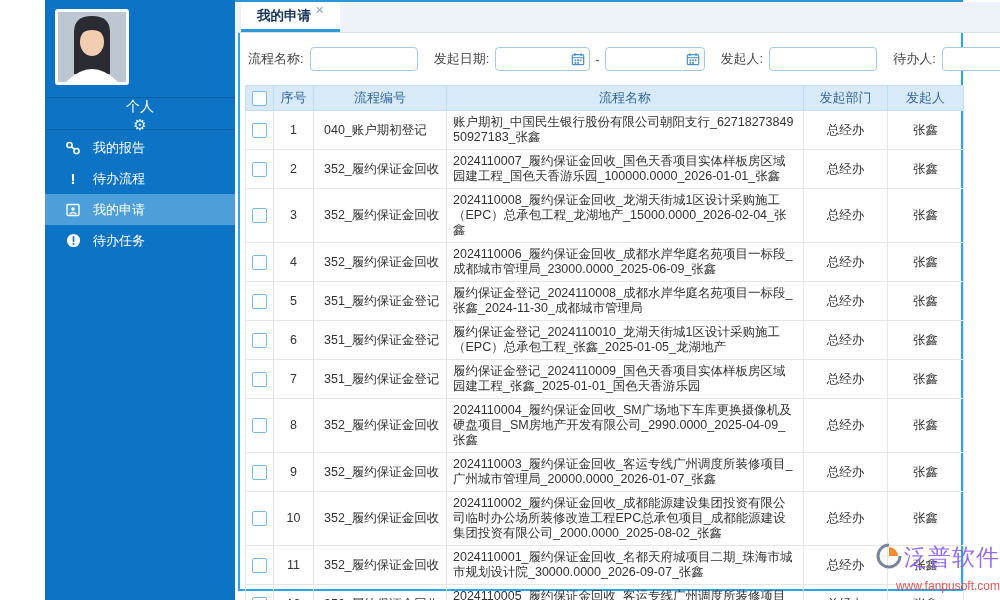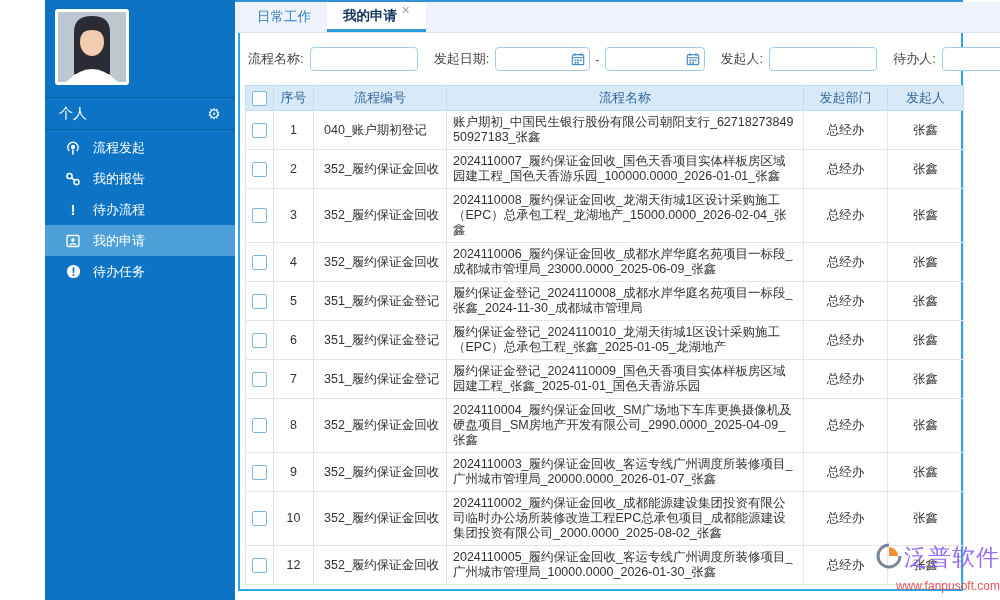--- a/index.html
+++ b/index.html
@@ -7,21 +7,21 @@
     width:1000px;height:600px;overflow:hidden;background:#ffffff;
     font-family:"Liberation Sans","DejaVu Sans",sans-serif;
     position:relative;font-size:13px;color:#333;
   }
   
   .sidebar{position:absolute;left:45px;top:0;width:190px;height:600px;background:#0d74c5;}
   .profile{position:relative;height:97px;border-bottom:1px solid rgba(0,0,0,.18);}
   .photo{position:absolute;left:10px;top:9px;width:74px;height:76px;background:#fff;border:3px solid #fff;border-radius:3px;box-sizing:border-box;overflow:hidden;}
   .pinfo{position:absolute;left:96px;top:12px;color:#fff;font-size:13px;line-height:25px;white-space:nowrap;}
   .pinfo .row{display:block;}
-  .section-head{height:31px;display:flex;align-items:center;padding:0 14px;color:#fff;font-size:14px;border-bottom:1px solid rgba(0,0,0,.18);}
+  .section-head{height:31px;display:flex;align-items:center;padding:0 14px;color:#fff;font-size:14px;border-bottom:1px solid rgba(0,0,0,.18);flex-direction:column;}
   .section-head .sp{flex:1;}
   .gear{color:#e9f3fb;font-size:15px;cursor:pointer;}
   .menu{padding-top:2px;}
   .mi{height:31px;display:flex;align-items:center;padding:0 12px 0 16px;color:#fff;font-size:13px;cursor:pointer;}
   .mi.sel{background:#4c9fd8;}
   .mi .ic{width:24px;display:inline-flex;justify-content:center;margin-right:8px;flex:0 0 24px;}
   .mi .lbl{flex:1;}
   .mi .chev{font-size:9px;color:#fff;}
   .excl{font-weight:bold;font-size:15px;color:#fff;line-height:14px;}
   
@@ -79,30 +79,20 @@
   <div class="section-head">
     <span>个人</span>
     <span class="sp"></span>
     <span class="gear">⚙</span>
   </div>
 
   <div class="menu">
     <div class="mi">
       <span class="ic">
         <svg width="16" height="16" viewBox="0 0 16 16">
-            <circle cx="8" cy="7" r="2.2" fill="#fff"></circle>
-            <path d="M4.2 11a5.2 5.2 0 1 1 7.6 0" stroke="#fff" stroke-width="1.4" fill="none"></path>
-            <path d="M8 9.5 L8 14.5" stroke="#fff" stroke-width="1.6"></path>
-          </svg>
-      </span>
-      <span class="lbl">流程发起</span>
-    </div>
-    <div class="mi">
-      <span class="ic">
-        <svg width="16" height="16" viewBox="0 0 16 16">
             <circle cx="4.5" cy="5" r="2.6" stroke="#fff" stroke-width="1.5" fill="none"></circle>
             <circle cx="11.5" cy="11" r="2.6" stroke="#fff" stroke-width="1.5" fill="none"></circle>
             <path d="M6.5 6.8 L9.5 9.2" stroke="#fff" stroke-width="1.6"></path>
           </svg>
       </span>
       <span class="lbl">我的报告</span>
     </div>
     <div class="mi">
       <span class="ic excl">!</span>
       <span class="lbl">待办流程</span>
@@ -127,23 +117,20 @@
       </span>
       <span class="lbl">待办任务</span>
     </div>
   </div>
 </div>
 
 <div class="main">
   <div class="topline"></div>
 
   <div class="tabbar">
-    <div class="tab">
-      <span>日常工作</span>
-    </div>
     <div class="tab active">
       <span>我的申请</span>
       <span class="close">✕</span>
     </div>
   </div>
 
   <div class="panel">
 
     <div class="filters">
       <label>流程名称:</label>
@@ -285,20 +272,28 @@
           <tr>
             <td class="c"><span class="cb"></span></td>
             <td class="c">10</td>
             <td class="code">352_履约保证金回收</td>
             <td>2024110002_履约保证金回收_成都能源建设集团投资有限公司临时办公场所装修改造工程EPC总承包项目_成都能源建设集团投资有限公司_2000.0000_2025-08-02_张鑫</td>
             <td class="c">总经办</td>
             <td class="c">张鑫</td>
           </tr>
           <tr>
             <td class="c"><span class="cb"></span></td>
+            <td class="c">11</td>
+            <td class="code">352_履约保证金回收</td>
+            <td>2024110001_履约保证金回收_名都天府城项目二期_珠海市城市规划设计院_30000.0000_2026-09-07_张鑫</td>
+            <td class="c">总经办</td>
+            <td class="c">张鑫</td>
+          </tr>
+          <tr>
+            <td class="c"><span class="cb"></span></td>
             <td class="c">12</td>
             <td class="code">352_履约保证金回收</td>
             <td>2024110005_履约保证金回收_客运专线广州调度所装修项目_广州城市管理局_10000.0000_2026-01-30_张鑫</td>
             <td class="c">总经办</td>
             <td class="c">张鑫</td>
           </tr>
         </tbody>
       </table>
     </div>
   </div>

